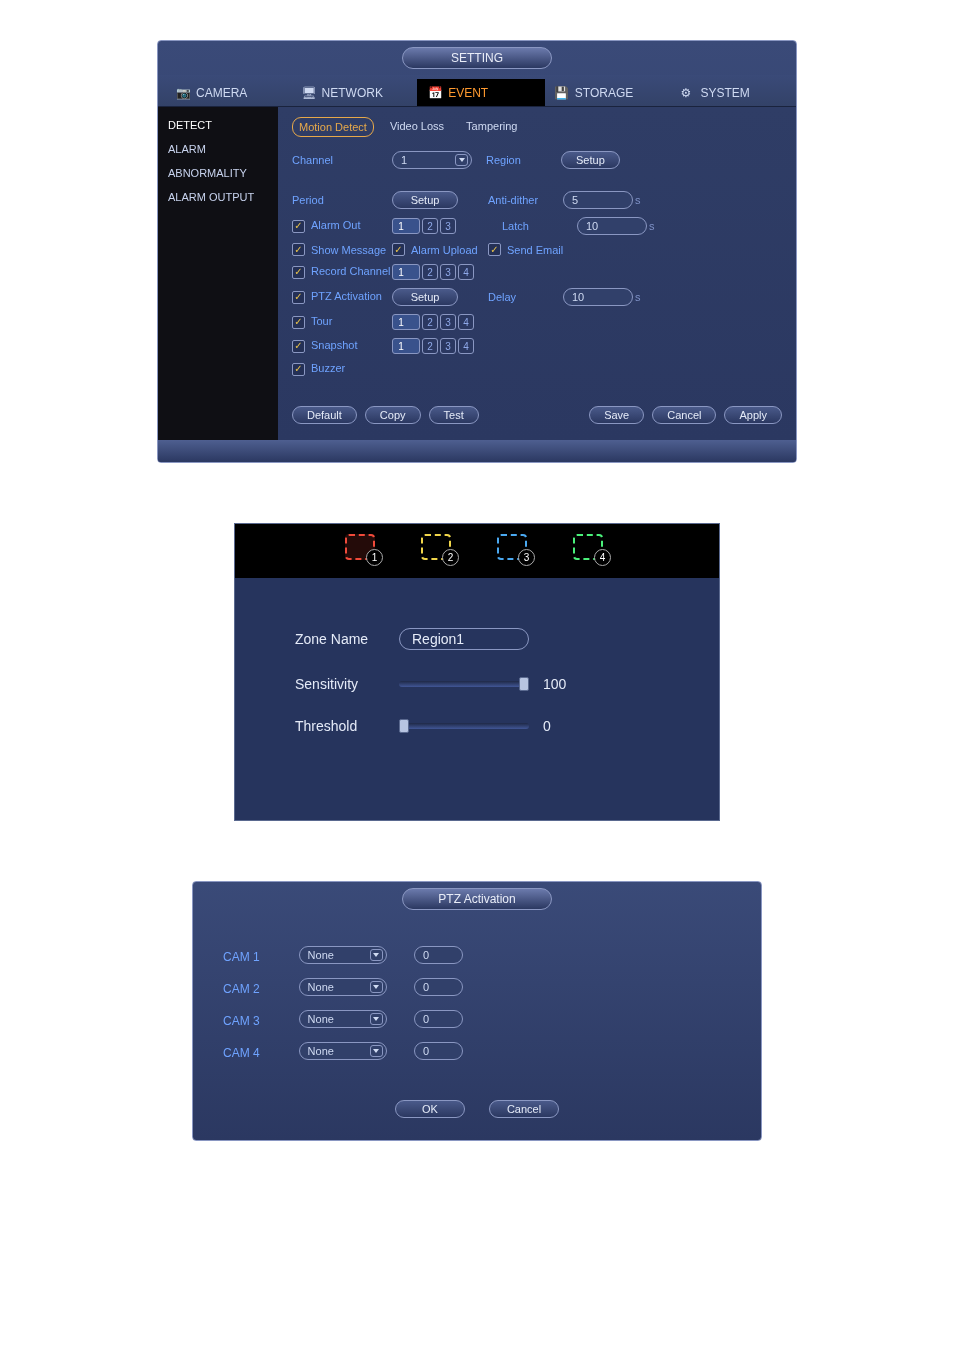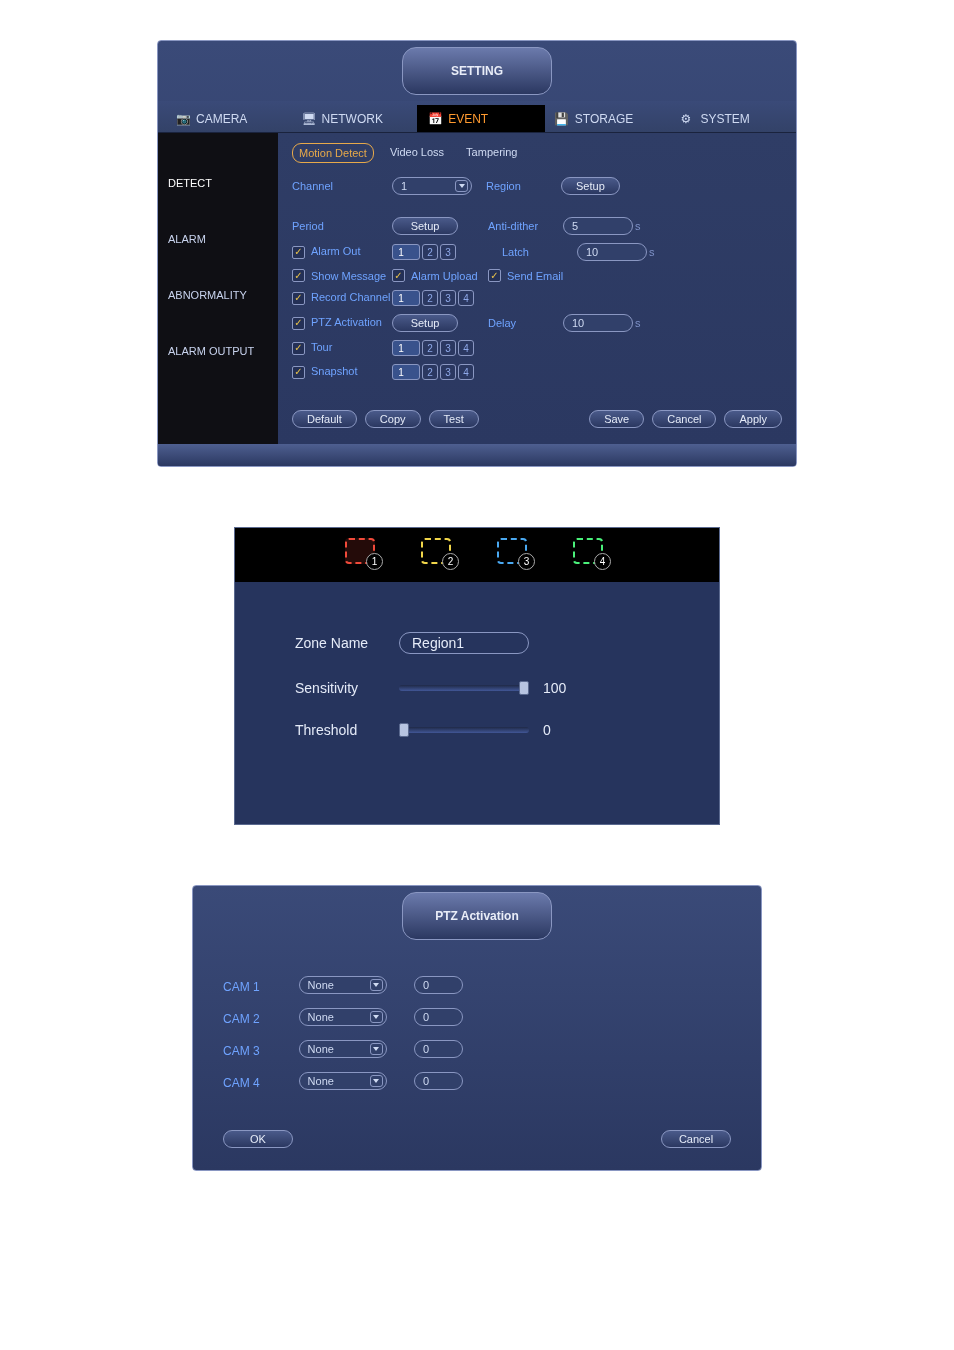--- a/index.html
+++ b/index.html
@@ -1,25 +1,25 @@
 <!DOCTYPE html>
 <html><head>
 <meta charset="utf-8">
 <style>
   * { box-sizing: border-box; margin: 0; padding: 0; font-family: Arial, sans-serif; }
   body { background: #fff; padding: 40px 0; }
   .panel { width: 640px; margin: 0 auto 60px; background: linear-gradient(#3a4a78,#2b3861); border: 1px solid #8a97c2; border-radius: 4px; overflow: hidden; }
-  .titlepill { width: 150px; margin: 6px auto; background: linear-gradient(#6b7aac,#2b3861); border: 1px solid #8a97c2; border-radius: 14px; text-align: center; color: #e9edf8; font-size: 12px; padding: 16px 0; font-weight: bold; }
+  .titlepill { width: 150px; margin: 6px auto; background: linear-gradient(#6b7aac,#2b3861); border: 1px solid #8a97c2; border-radius: 14px; text-align: center; color: #e9edf8; font-size: 12px; padding: 3px 0; }
   .tabs { display: flex; background: linear-gradient(#3a4a78,#334268); border-bottom: 1px solid #1a233d; padding: 4px 0 0 8px; gap: 0; }
   .tab { flex: 1; display: flex; align-items: center; gap: 6px; color: #cfdaf2; font-size: 12px; padding: 6px 10px; cursor: pointer; }
   .tab.active { background: #000; border: 1px solid #000; border-bottom: none; color: #ff9a2f; }
   .icon { width: 14px; height: 14px; display: inline-block; }
   .body2 { display: flex; }
   .sidebar { width: 120px; background: #0f0f14; padding-top: 6px; }
-  .sidebar-item { color: #c8d3ee; font-size: 11px; padding: 6px 10px; cursor: pointer; margin-top: 32px; }
+  .sidebar-item { color: #c8d3ee; font-size: 11px; padding: 6px 10px; cursor: pointer; }
   .sidebar-item.active { color: #fff; }
   .content { flex: 1; padding: 10px 14px 16px; background: linear-gradient(#2f3d66,#2b3861); position: relative; }
   .subtabs { display: flex; gap: 10px; margin-bottom: 14px; }
   .subtab { color: #cfdaf2; font-size: 11px; padding: 3px 6px; cursor: pointer; }
   .subtab.active { border: 1px solid #e7a94a; color: #e7a94a; border-radius: 9px; }
   .row { display: flex; align-items: center; margin-bottom: 8px; font-size: 11px; color: #6fa3ff; }
   .row .lbl { width: 100px; }
   .row .lbl2 { width: 75px; color: #6fa3ff; }
   .sel { width: 80px; height: 18px; border: 1px solid #8a97c2; border-radius: 9px; background: #31406a; color: #cfdaf2; font-size: 11px; padding: 0 18px 0 8px; position: relative; display:inline-flex; align-items:center; }
   .sel .caret { position: absolute; right: 3px; top: 2px; width: 13px; height: 12px; border: 1px solid #8a97c2; border-radius: 3px; display:flex; align-items:center; justify-content:center; }
@@ -48,21 +48,21 @@
   .slider { width: 130px; height: 6px; background: linear-gradient(#1f2947,#415696); border-radius: 3px; position:relative; }
   .slider .thumb { position:absolute; top:-4px; width:10px; height:14px; background:#b7c4e1; border:1px solid #5a698f; border-radius:2px; }
   .sval { width: 30px; text-align:left; }
 
   
   .panel3 { width: 570px; margin: 0 auto 40px; background: linear-gradient(#3a4a78,#2b3861); border: 1px solid #8a97c2; border-radius: 4px; }
   .p3body { padding: 10px 30px 18px; }
   .p3grid { display:flex; flex-wrap:wrap; gap: 14px 30px; margin: 20px 0 40px; }
   .camcell { display:flex; align-items:flex-end; gap: 27px; width: 240px; font-size: 12px; color:#6fa3ff; }
   .camcell .clbl { width: 50px; }
-  .p3btns { display:flex; justify-content:space-between; gap: 24px; padding-bottom: 4px; }
+  .p3btns { display:flex; justify-content:center; gap: 24px; padding-bottom: 4px; }
 </style>
 </head>
 <body>
 
 <div class="panel">
   <div class="titlepill">SETTING</div>
   <div class="tabs">
     <div class="tab">
         <span class="icon">📷</span>
         <span>CAMERA</span>
@@ -162,20 +162,23 @@
       <div class="row">
         <span class="lbl"><span class="chk on"></span><span>Tour</span></span>
         <span><span class="numsquare sel">1</span><span class="numsquare">2</span><span class="numsquare">3</span><span class="numsquare">4</span></span>
       </div>
 
       <div class="row">
         <span class="lbl"><span class="chk on"></span><span>Snapshot</span></span>
         <span><span class="numsquare sel">1</span><span class="numsquare">2</span><span class="numsquare">3</span><span class="numsquare">4</span></span>
       </div>
 
+      <div class="row">
+        <span class="lbl"><span class="chk on"></span><span>Buzzer</span></span>
+      </div>
 
       <div class="btnrow">
         <span class="pillbtn">Default</span>
         <span class="pillbtn">Copy</span>
         <span class="pillbtn">Test</span>
         <span class="spacer"></span>
         <span class="pillbtn">Save</span>
         <span class="pillbtn">Cancel</span>
         <span class="pillbtn">Apply</span>
       </div>

